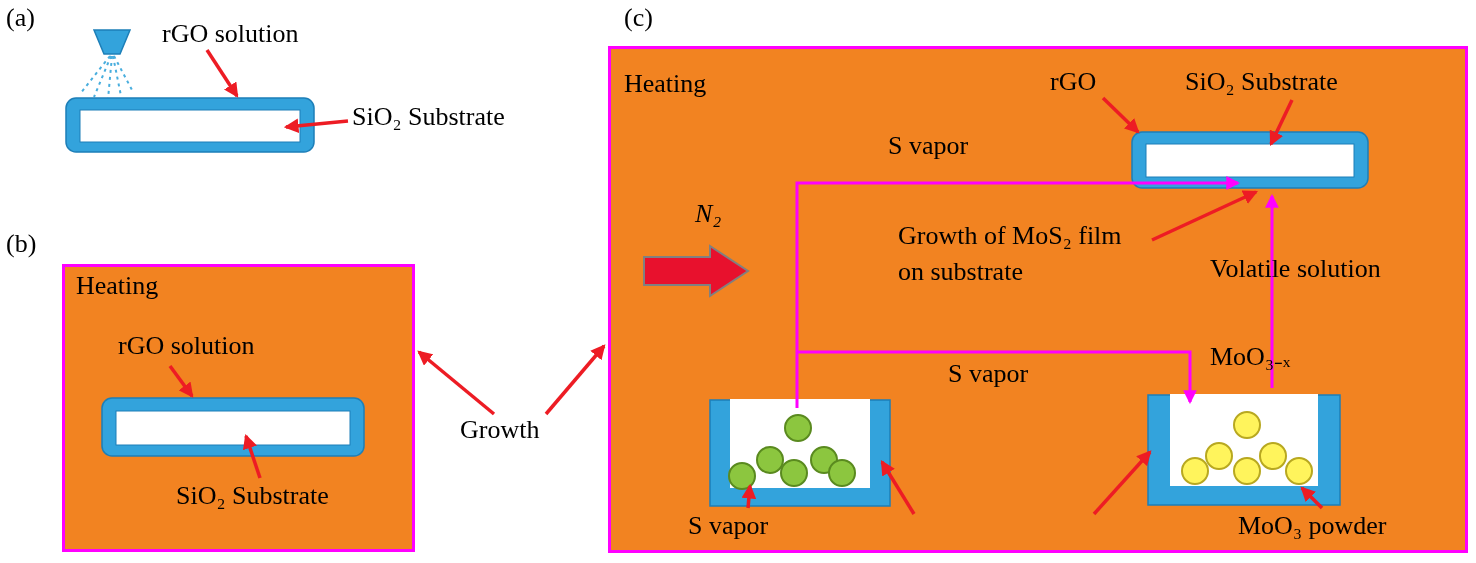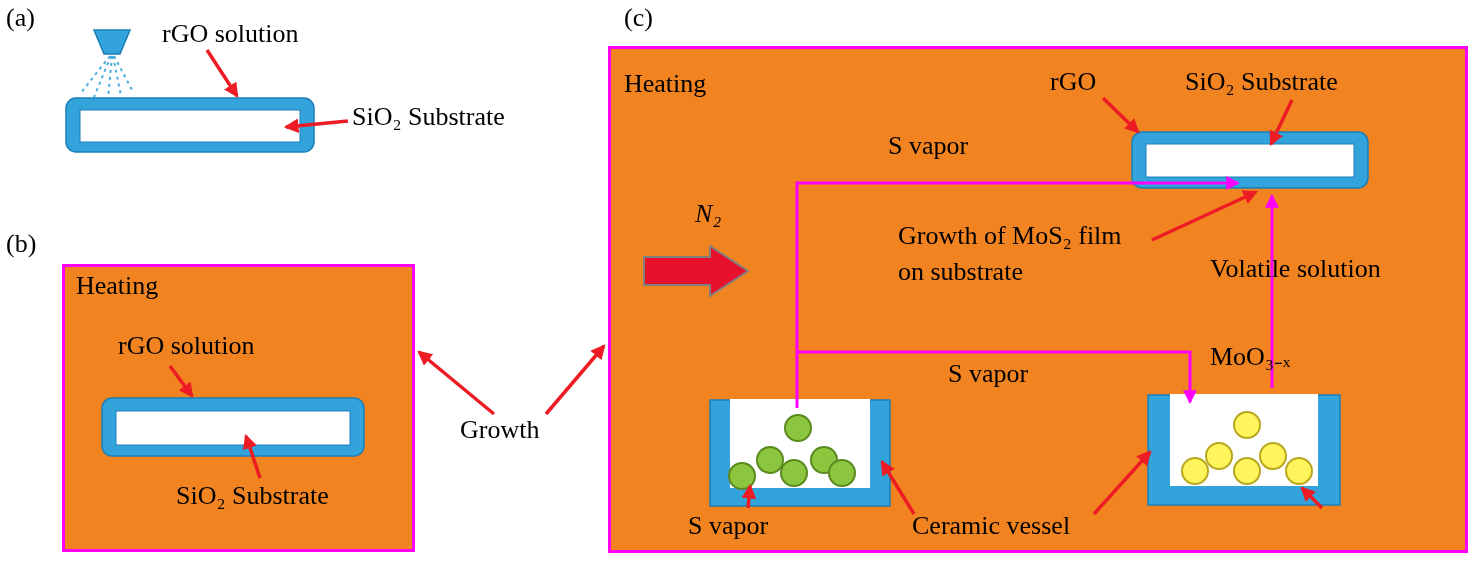--- a/index.html
+++ b/index.html
@@ -128,15 +128,15 @@
   <div class="lbl" style="left:695px; top:200px;font-style:italic;">N₂</div>
   <div class="lbl" style="left:1050px; top:68px;">rGO</div>
   <div class="lbl" style="left:1185px; top:68px;">SiO₂ Substrate</div>
   <div class="lbl" style="left:888px; top:132px;">S vapor</div>
   <div class="lbl" style="left:898px; top:222px;text-align:center;">Growth of MoS₂ film</div>
   <div class="lbl" style="left:898px; top:258px;">on substrate</div>
   <div class="lbl" style="left:1210px; top:255px;">Volatile solution</div>
   <div class="lbl" style="left:1210px; top:295px;margin-top:48px;">MoO₃₋ₓ</div>
   <div class="lbl" style="left:948px; top:360px;">S vapor</div>
   <div class="lbl" style="left:688px; top:512px;">S vapor</div>
-  <div class="lbl" style="left:912px; top:512px;">Ceramic vessel</div>
+  <div class="lbl" style="left:1238px; top:512px;">MoO₃ powder</div>
 
 </div>
 
 </body></html>

